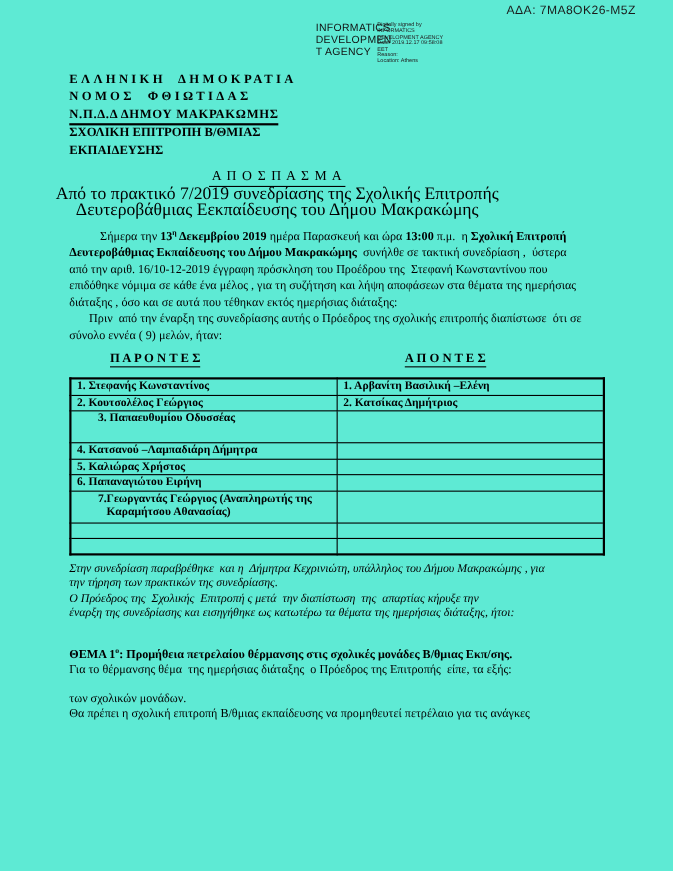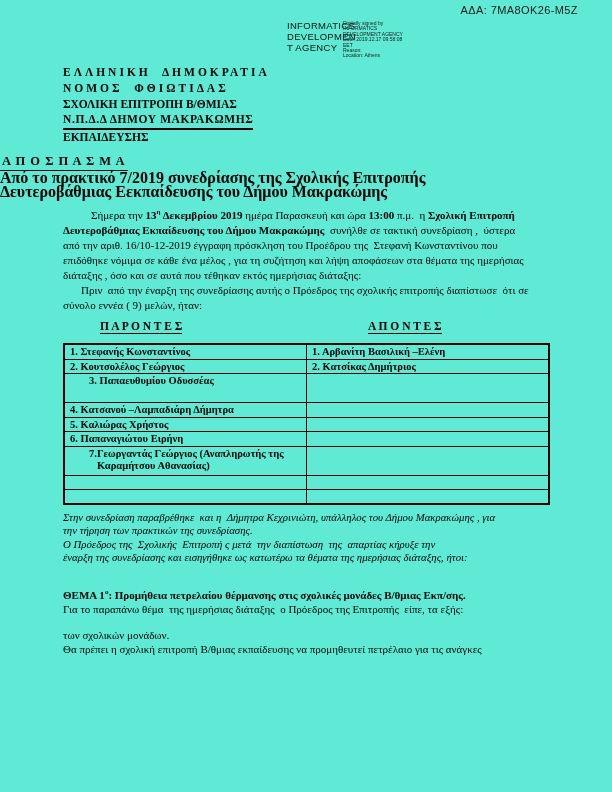--- a/index.html
+++ b/index.html
@@ -16,21 +16,21 @@
   .stamp-detail{position:absolute;left:343px;top:21px;width:78px;
        font-family:"Liberation Sans",sans-serif;font-size:5px;line-height:5.4px;color:#222;}
 
   
   .letterhead{position:absolute;left:63px;top:65px;font-weight:bold;font-size:11.5px;
        line-height:15.8px;}
   .letterhead .ls{letter-spacing:3px;}
   .letterhead .und{display:inline-block;border-bottom:2px solid #000;padding-bottom:0px;letter-spacing:0.6px;}
 
   
-  .title-block{position:absolute;left:0;top:151px;width:504px;font-weight:bold;}
+  .title-block{position:absolute;left:0;top:151px;width:504px;text-align:center;font-weight:normal;}
   .title-main{display:inline-block;font-size:12.5px;letter-spacing:1px;border-bottom:1.8px solid #000;
        padding:0 2px 1px 2px;}
   .title-sub{font-size:16px;line-height:14px;}
 
   
   .bodytext{position:absolute;left:63px;top:208px;width:524px;font-size:11px;line-height:15px;}
   .line{white-space:pre-wrap;}
   .indent{padding-left:28px;}
   .indent-sm{padding-left:18px;}
 
@@ -78,22 +78,22 @@
       <div class="line">Date: 2019.12.17 09:58:08</div>
       <div class="line">EET</div>
       <div class="line">Reason:</div>
       <div class="line">Location: Athens</div>
     </div>
   </div>
 
   <div class="letterhead">
     <div class="line ls">ΕΛΛΗΝΙΚΗ  ΔΗΜΟΚΡΑΤΙΑ</div>
     <div class="line ls">ΝΟΜΟΣ  ΦΘΙΩΤΙΔΑΣ</div>
+    <div class="line"><span class="und">Ν.Π.Δ.Δ ΔΗΜΟΥ ΜΑΚΡΑΚΩΜΗΣ</span></div>
     <div class="line">ΣΧΟΛΙΚΗ ΕΠΙΤΡΟΠΗ Β/ΘΜΙΑΣ</div>
-    <div class="line"><span class="und">Ν.Π.Δ.Δ ΔΗΜΟΥ ΜΑΚΡΑΚΩΜΗΣ</span></div>
     <div class="line">ΕΚΠΑΙΔΕΥΣΗΣ</div>
   </div>
 
   <div class="title-block">
     <div><span class="title-main">Α Π Ο Σ Π Α Σ Μ Α</span></div>
     <div class="title-sub">Από το πρακτικό 7/2019 συνεδρίασης της Σχολικής Επιτροπής</div>
     <div class="title-sub">Δευτεροβάθμιας Εεκπαίδευσης του Δήμου Μακρακώμης</div>
   </div>
 
   <div class="bodytext">
@@ -153,20 +153,20 @@
 
   <div class="secretary">
     <div class="line">Στην συνεδρίαση παραβρέθηκε  και η  Δήμητρα Κεχρινιώτη, υπάλληλος του Δήμου Μακρακώμης , για</div>
     <div class="line">την τήρηση των πρακτικών της συνεδρίασης.</div>
     <div class="line">Ο Πρόεδρος της  Σχολικής  Επιτροπή ς μετά  την διαπίστωση  της  απαρτίας κήρυξε την</div>
     <div class="line">έναρξη της συνεδρίασης και εισηγήθηκε ως κατωτέρω τα θέματα της ημερήσιας διάταξης, ήτοι:</div>
   </div>
 
   <div class="theme">
     <div class="line theme-heading"><span>ΘΕΜΑ 1</span><sup>ο</sup><span>: Προμήθεια πετρελαίου θέρμανσης στις σχολικές μονάδες Β/θμιας Εκπ/σης.</span></div>
-    <div class="line">Για το παραπάνω θέμα  της ημερήσιας διάταξης  ο Πρόεδρος της Επιτροπής  είπε, τα εξής:</div>
+    <div class="line">Για το θέρμανσης θέμα  της ημερήσιας διάταξης  ο Πρόεδρος της Επιτροπής  είπε, τα εξής:</div>
     <div class="theme-body">
       <div class="line">των σχολικών μονάδων.</div>
       <div class="line">Θα πρέπει η σχολική επιτροπή Β/θμιας εκπαίδευσης να προμηθευτεί πετρέλαιο για τις ανάγκες</div>
     </div>
   </div>
 
 </div>
 
 </body></html>

